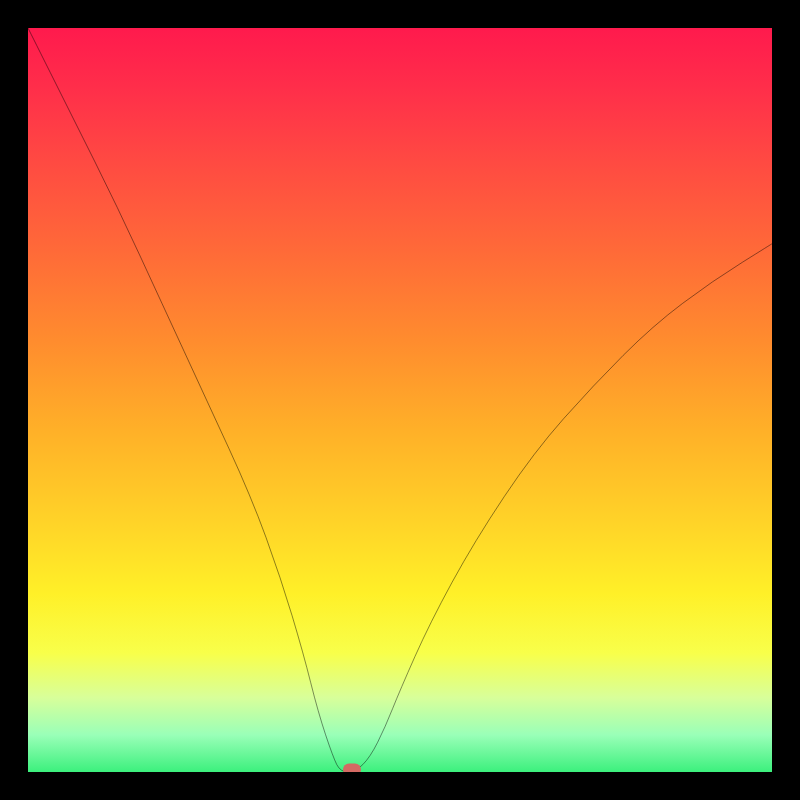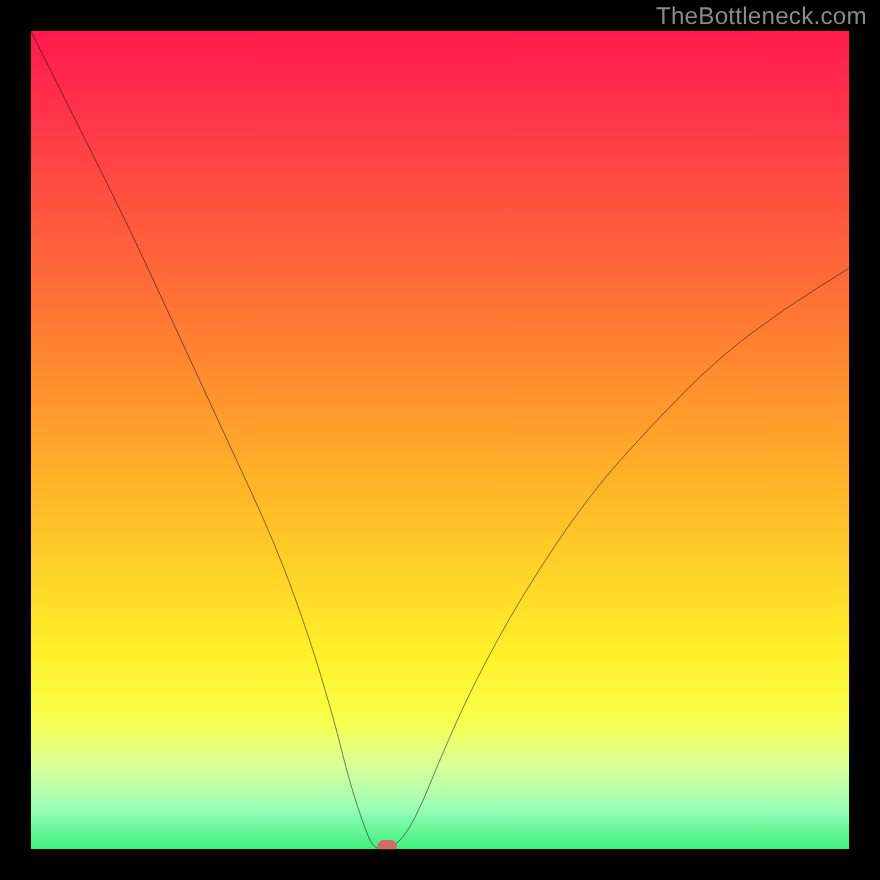--- a/index.html
+++ b/index.html
@@ -66,21 +66,20 @@
     background: #d46a63;
     transform: translate(-50%, -50%);
     z-index: 3;
   }
 </style>
 </head>
 <body>
 
 <div class="stage">
 
-  <div class="watermark">TheBottleneck.com</div>
 
   <div class="plot-area">
     <div class="gradient"></div>
 
     <svg class="curve" viewBox="0 0 100 100" preserveAspectRatio="none">
       <path d="M 0 0 Q 0 0 3 6 Q 6 12 9 18 Q 12 24 15 30.5 Q 18 37 21 43.5 Q 24 50 27 56.5 Q 30 63 32 68.5 Q 34 74 35.5 79 Q 37 84 38 88 Q 39 92 40 95 Q 41 98 41.5 99 Q 42 100 43 100 Q 44 100 45 99 Q 46 98 47 96 Q 48 94 49 91.5 Q 50 89 52 84.5 Q 54 80 57 74.5 Q 60 69 64 63 Q 68 57 72 52.5 Q 76 48 80 44 Q 84 40 88 37 Q 92 34 96 31.5 T 100 29" fill="none" stroke="#000" stroke-width="0.45" vector-effect="non-scaling-stroke"></path>
     </svg>
 
     <div class="marker" style="left: 43.5%; top: 100%; transform: translate(-50%, -70%);"></div>
   </div>

